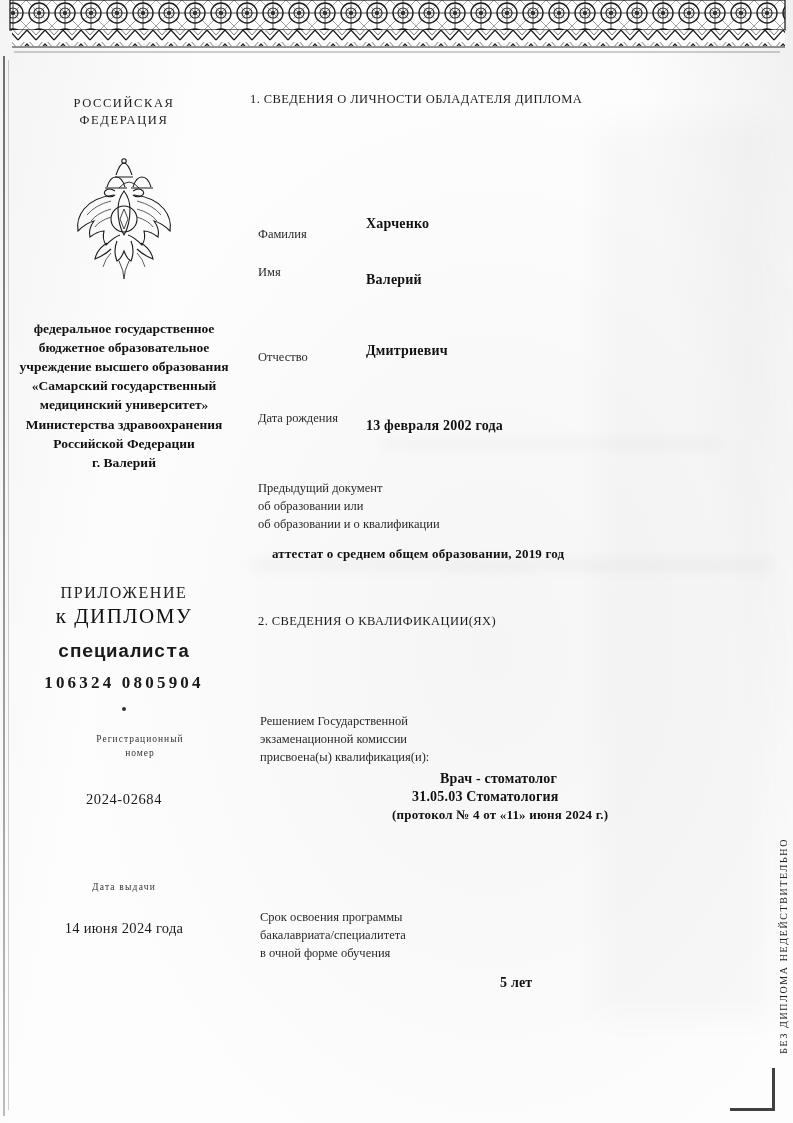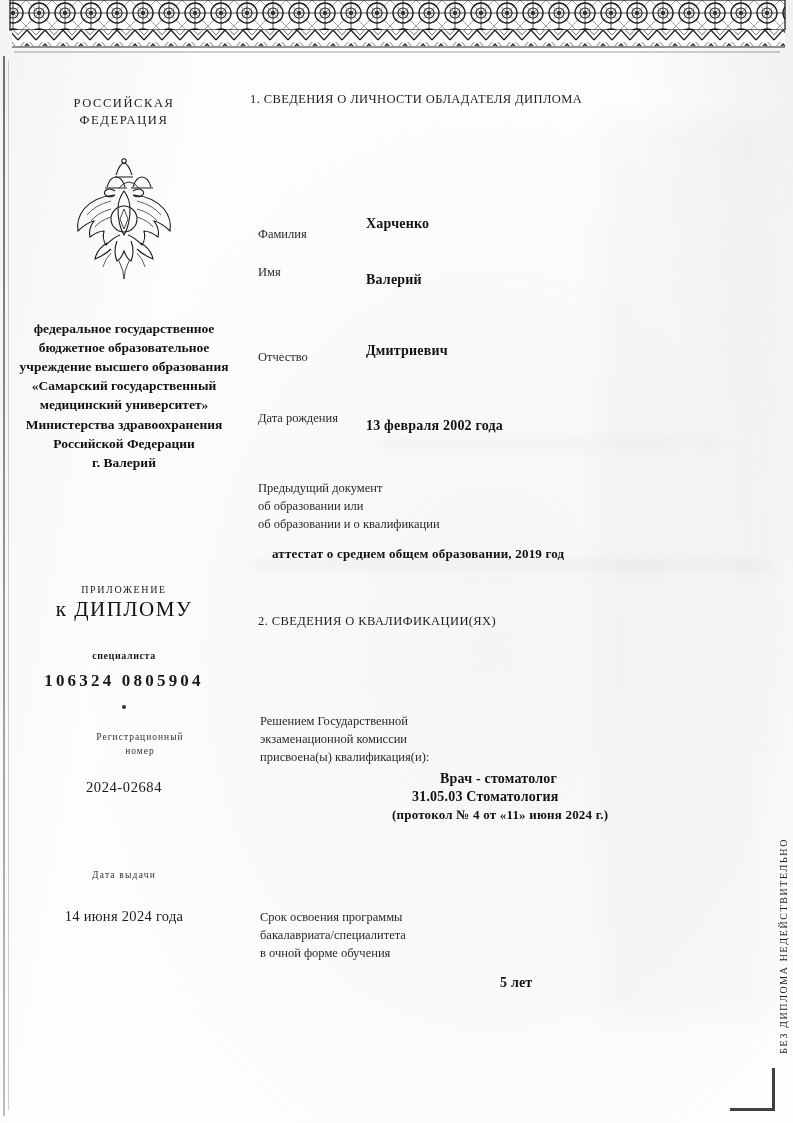--- a/index.html
+++ b/index.html
@@ -92,35 +92,36 @@
     margin-top: 30px;
     font-size: 13.5px;
     line-height: 1.42;
     font-weight: bold;
     color: #111;
   }
   .org-block div { white-space: nowrap; }
 
   .annex-title {
     margin-top: 112px;
-    font-size: 10px;
+    font-size: 16px;
     letter-spacing: 1.6px;
     color: #222;
   }
   .annex-title2 {
     font-size: 21px;
     letter-spacing: 1.5px;
     margin-top: 2px;
     color: #111;
   }
   .annex-kind {
-    margin-top: 28px;
-    font-size: 10px;
+    margin-top: 12px;
+    font-size: 19px;
     font-weight: bold;
     letter-spacing: 0.6px;
+    font-family: Liberation Mono, monospace;
   }
   .blank-number {
     margin-top: 10px;
     font-size: 17px;
     font-weight: bold;
     letter-spacing: 3.2px;
     font-family: "Liberation Serif", serif;
   }
   .dot-sep {
     margin: 14px auto 0;
@@ -130,21 +131,21 @@
   }
   .reg-label {
     margin-top: 22px;
     font-size: 9.5px;
     letter-spacing: 1px;
     line-height: 1.45;
     color: #333;
     padding-left: 32px;
   }
   .reg-number {
-    margin-top: 20px;
+    margin-top: 30px;
     font-size: 14.5px;
     letter-spacing: 0.6px;
   }
   .issue-label {
     margin-top: 74px;
     font-size: 9.5px;
     letter-spacing: 1.2px;
     color: #333;
   }
   .issue-date {

